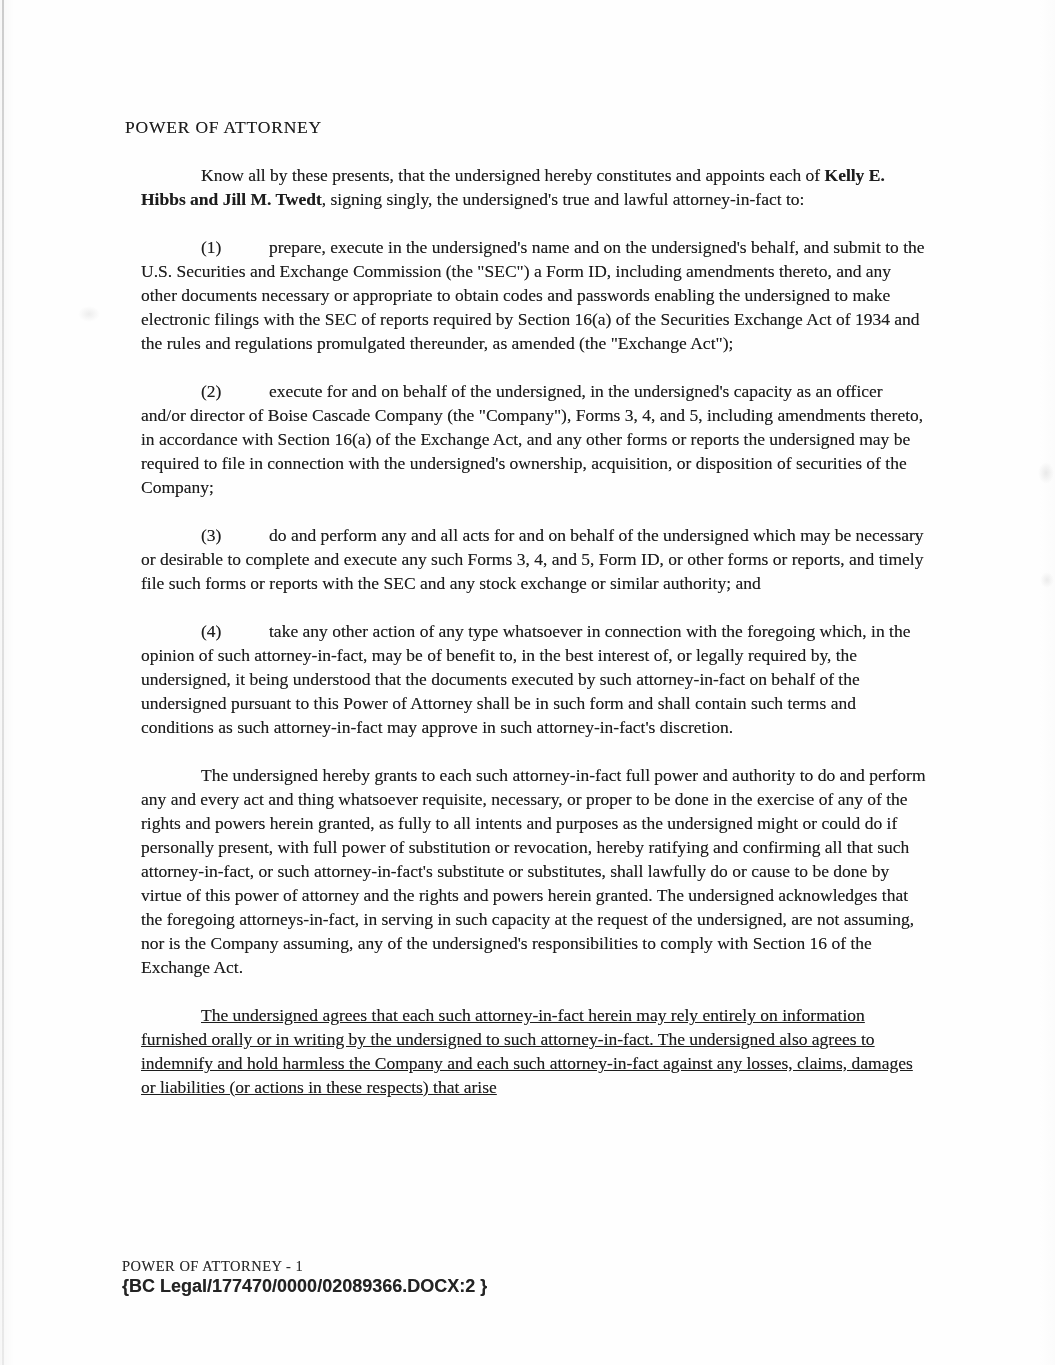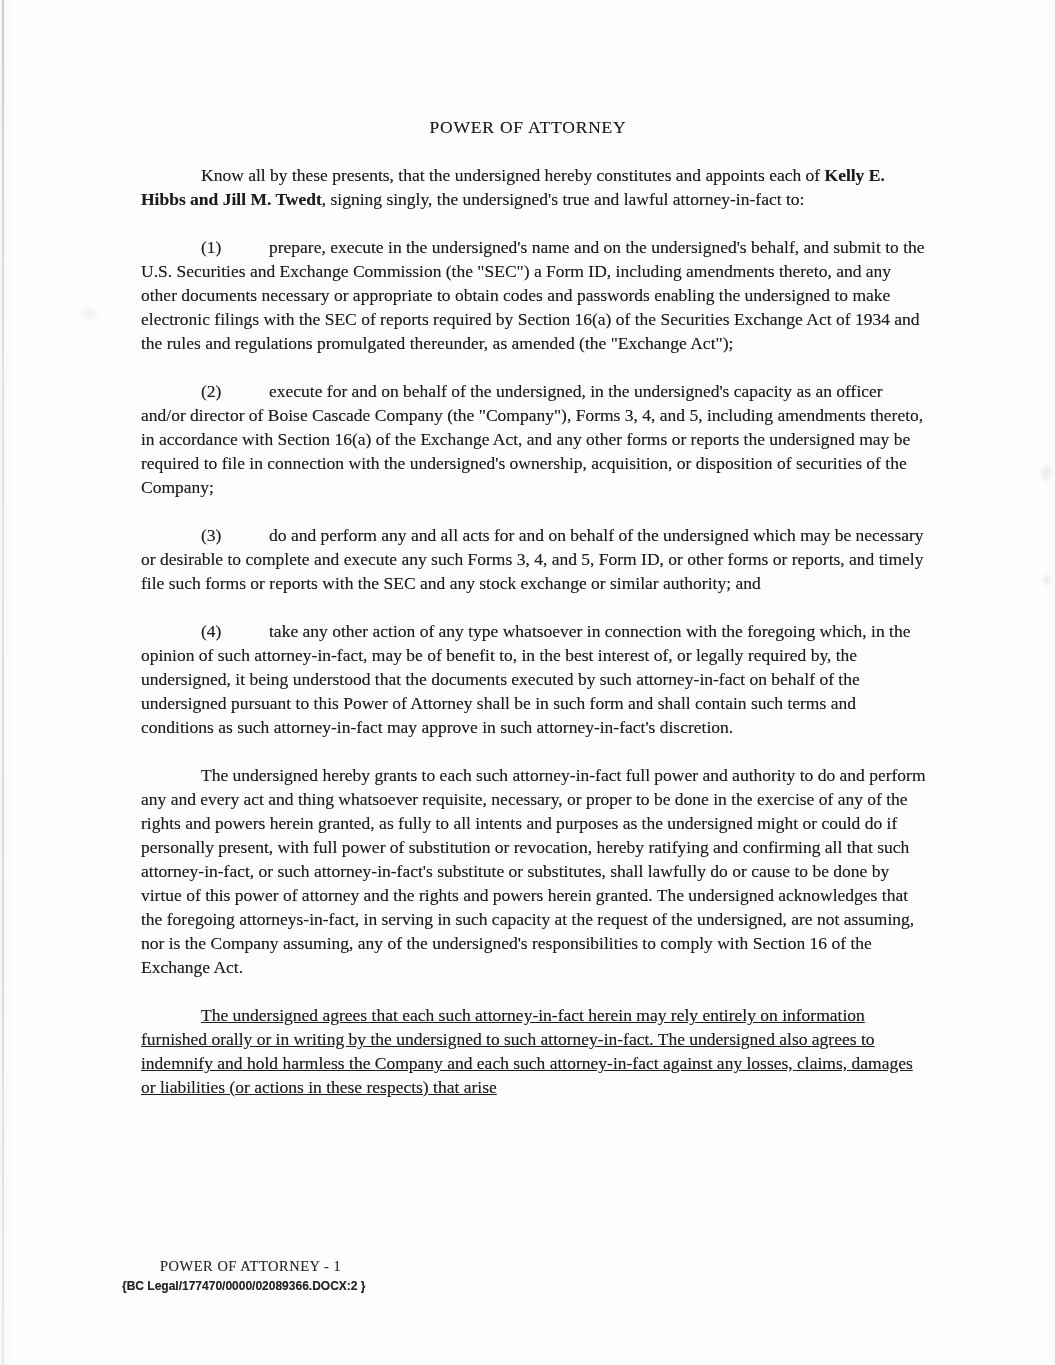--- a/index.html
+++ b/index.html
@@ -46,21 +46,21 @@
     width: 806px;
     font-family: "Liberation Serif", serif;
     font-size: 17.5px;
     line-height: 24px;
     color: #1d1d1d;
     text-shadow: 0 0 0.5px rgba(45,45,45,0.55);
   }
   .doc-title {
     font-size: 17.5px;
     font-weight: 400;
-    text-align: center;
+    text-align: left;
     letter-spacing: 0.8px;
     margin: 0 0 24px 0;
   }
   .content p {
     margin: 0 0 24px 16px;
     text-indent: 60px;
   }
   .content p.no-space-after {
     margin-bottom: 24px;
     text-decoration: underline;
@@ -78,25 +78,24 @@
     left: 122px;
     top: 1256px;
     text-shadow: 0 0 0.4px rgba(45,45,45,0.5);
   }
   .footer-line1 {
     font-family: "Liberation Serif", serif;
     font-size: 14.5px;
     letter-spacing: 0.5px;
     color: #2b2b2b;
     line-height: 20px;
-    margin-left: 38px;
   }
   .footer-line2 {
     font-family: "Liberation Sans", sans-serif;
-    font-size: 12px;
+    font-size: 18px;
     font-weight: 600;
     color: #242424;
     line-height: 20px;
   }
 </style>
 </head>
 <body>
 
 <div class="page">
   <div class="edge-left-line"></div>

